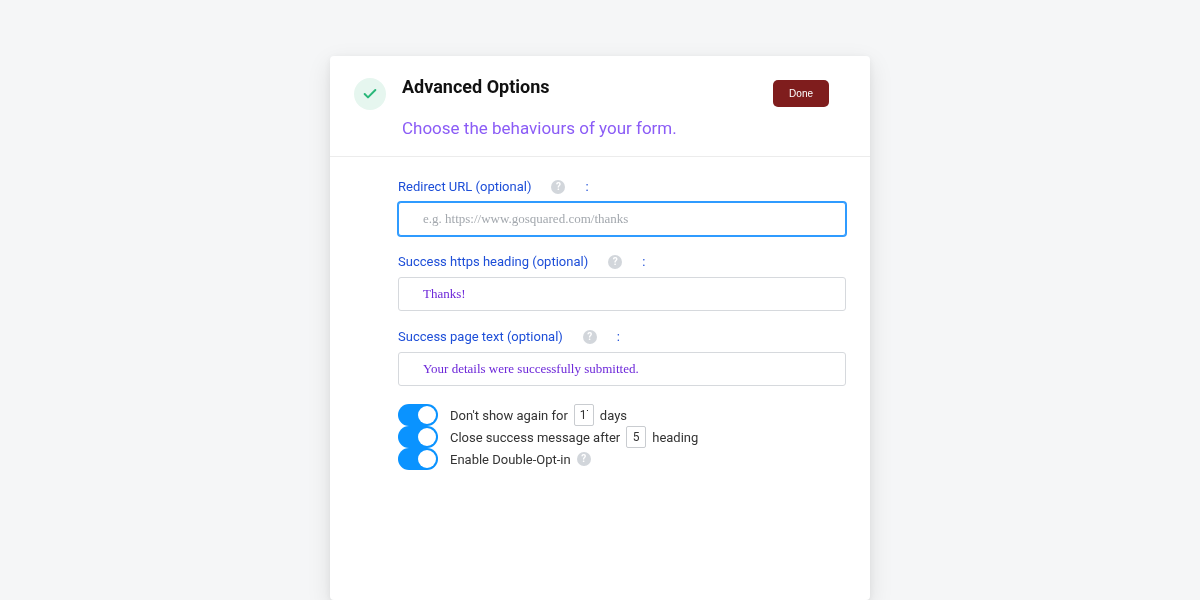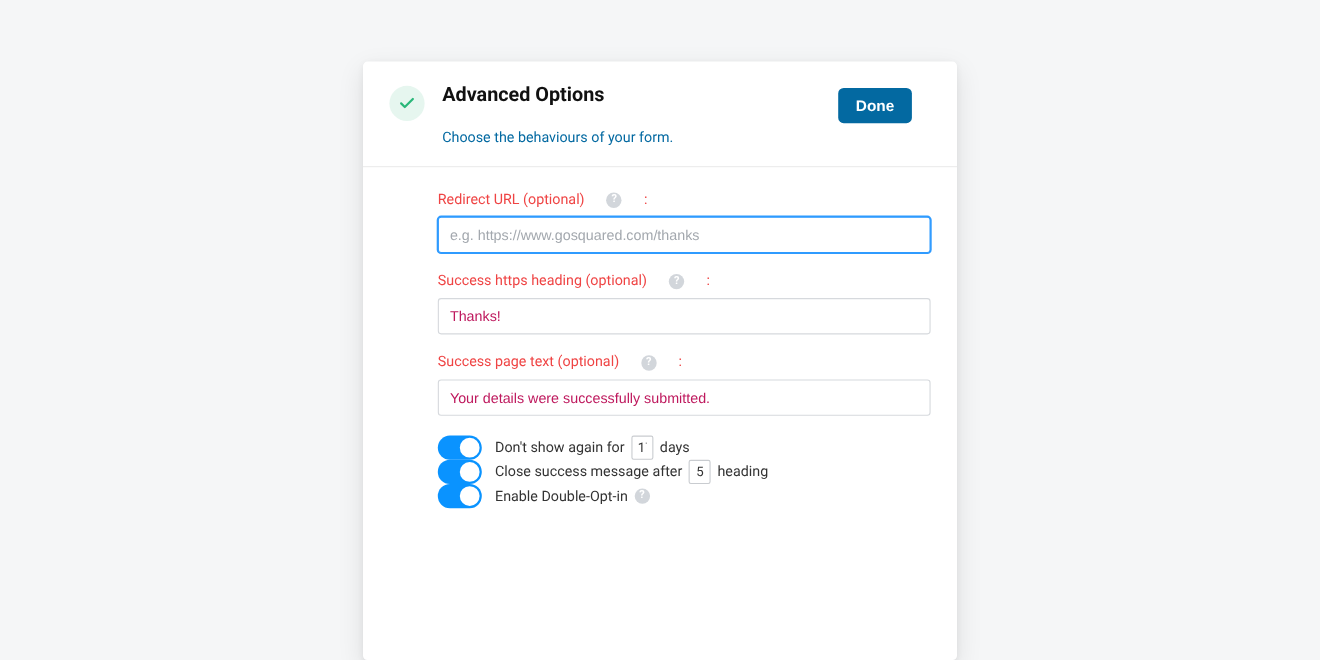--- a/index.html
+++ b/index.html
@@ -39,45 +39,45 @@
 }
 .check-badge svg { width: 16px; height: 16px; }
 .titles { flex: 1; }
 .title {
   font-size: 18px;
   font-weight: 700;
   color: #111;
   margin-bottom: 6px;
 }
 .subtitle {
-  font-size: 13px;
-  color: #0369a1;
+  font-size: 17px;
+  color: #8b5cf6;
   margin-top: 21px;
 }
 .done-btn {
-  background: #0369a1;
+  background: #7f1d1d;
   color: #fff;
   border: none;
   border-radius: 5px;
   padding: 8px 16px;
-  font-size: 14px;
-  font-weight: 700;
+  font-size: 10px;
+  font-weight: 400;
   cursor: pointer;
   margin-top: 4px;
 }
 .card-body {
   padding: 22px 0 28px 0;
 }
 .field {
   padding: 0 24px 0 68px;
   margin-bottom: 18px;
 }
 .field-label {
   font-size: 13px;
-  color: #ef4444;
+  color: #1d4ed8;
   margin-bottom: 8px;
   display: flex;
   align-items: center;
   gap: 20px;
 }
 .help-icon {
   display: inline-flex;
   width: 14px;
   height: 14px;
   border-radius: 50%;
@@ -85,27 +85,27 @@
   color: #fff;
   font-size: 10px;
   font-weight: 700;
   align-items: center;
   justify-content: center;
   line-height: 1;
 }
 .help-icon::before { content: "?"; }
 .text-input {
   width: 100%;
-  padding: 8px 10px;
+  padding: 8px 24px;
   font-size: 13px;
-  color: #be185d;
+  color: #6d28d9;
   border: 1px solid #d6d9dd;
   border-radius: 3px;
   outline: none;
-  font-family: Liberation Sans, sans-serif;
+  font-family: Liberation Serif, serif;
 }
 .text-input.focused {
   border: 1px solid #2f9bff;
   box-shadow: 0 0 0 1px #2f9bff;
 }
 .text-input::placeholder { color: #a3a8ae; }
 .toggle-row {
   padding: 0 24px 0 68px;
   display: flex;
   align-items: center;

